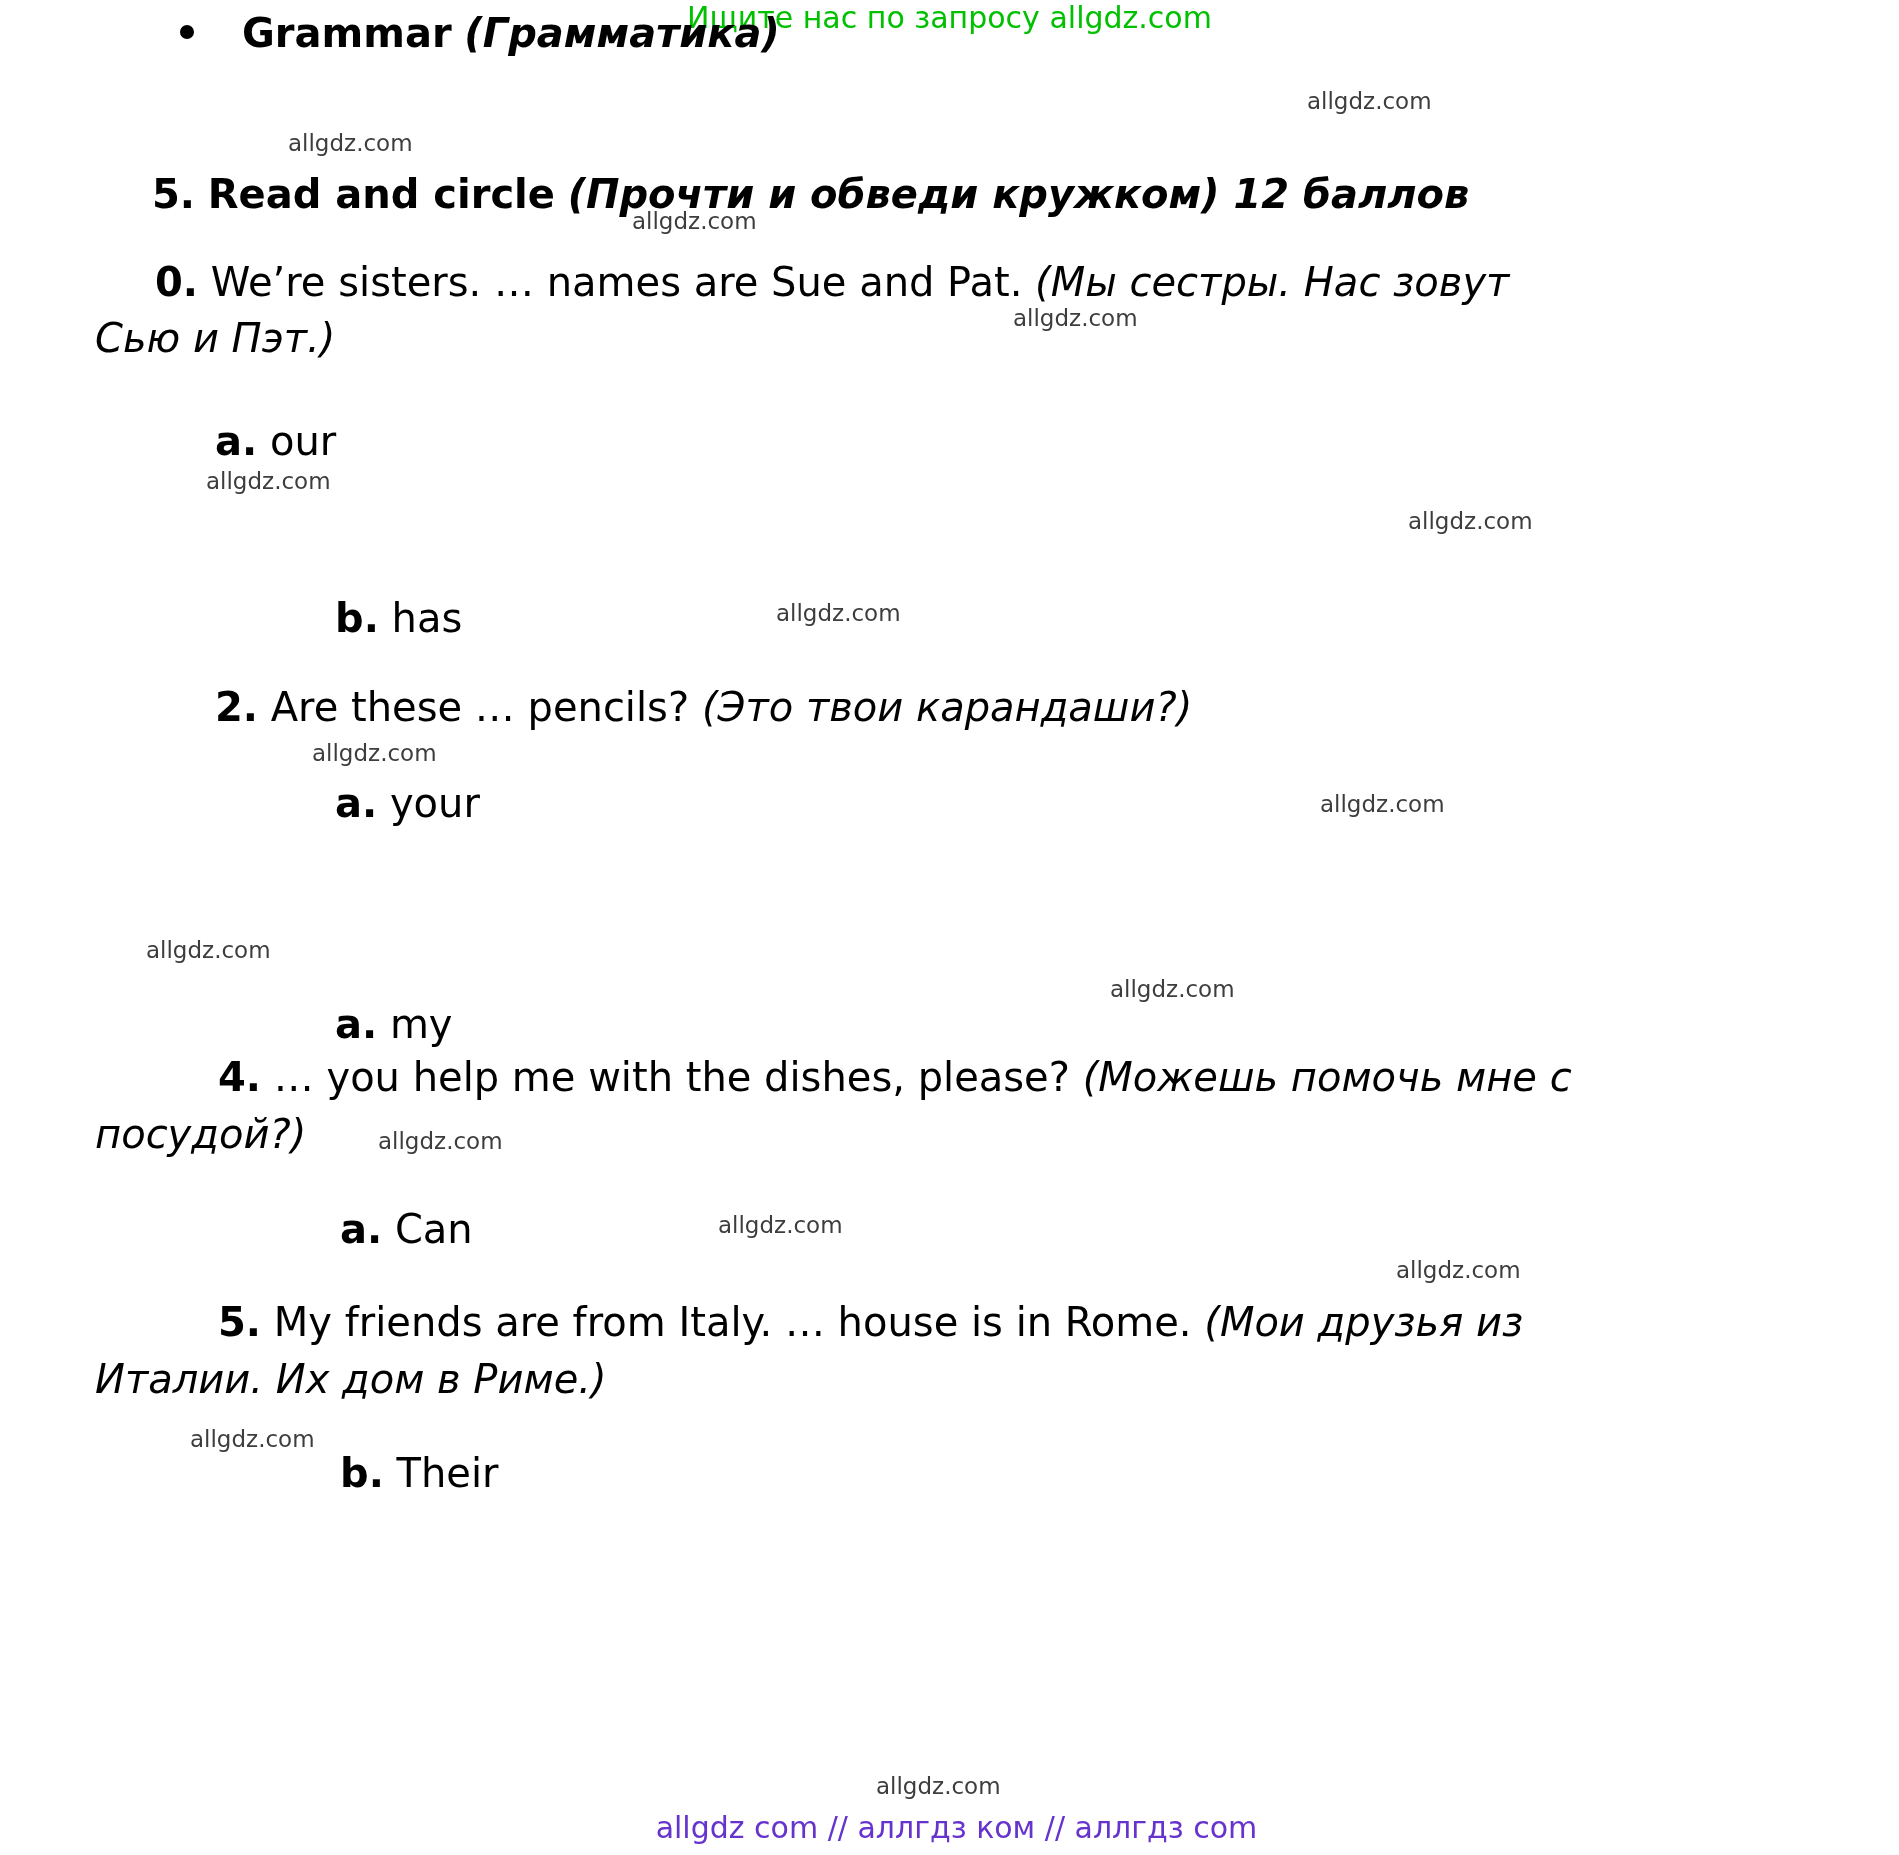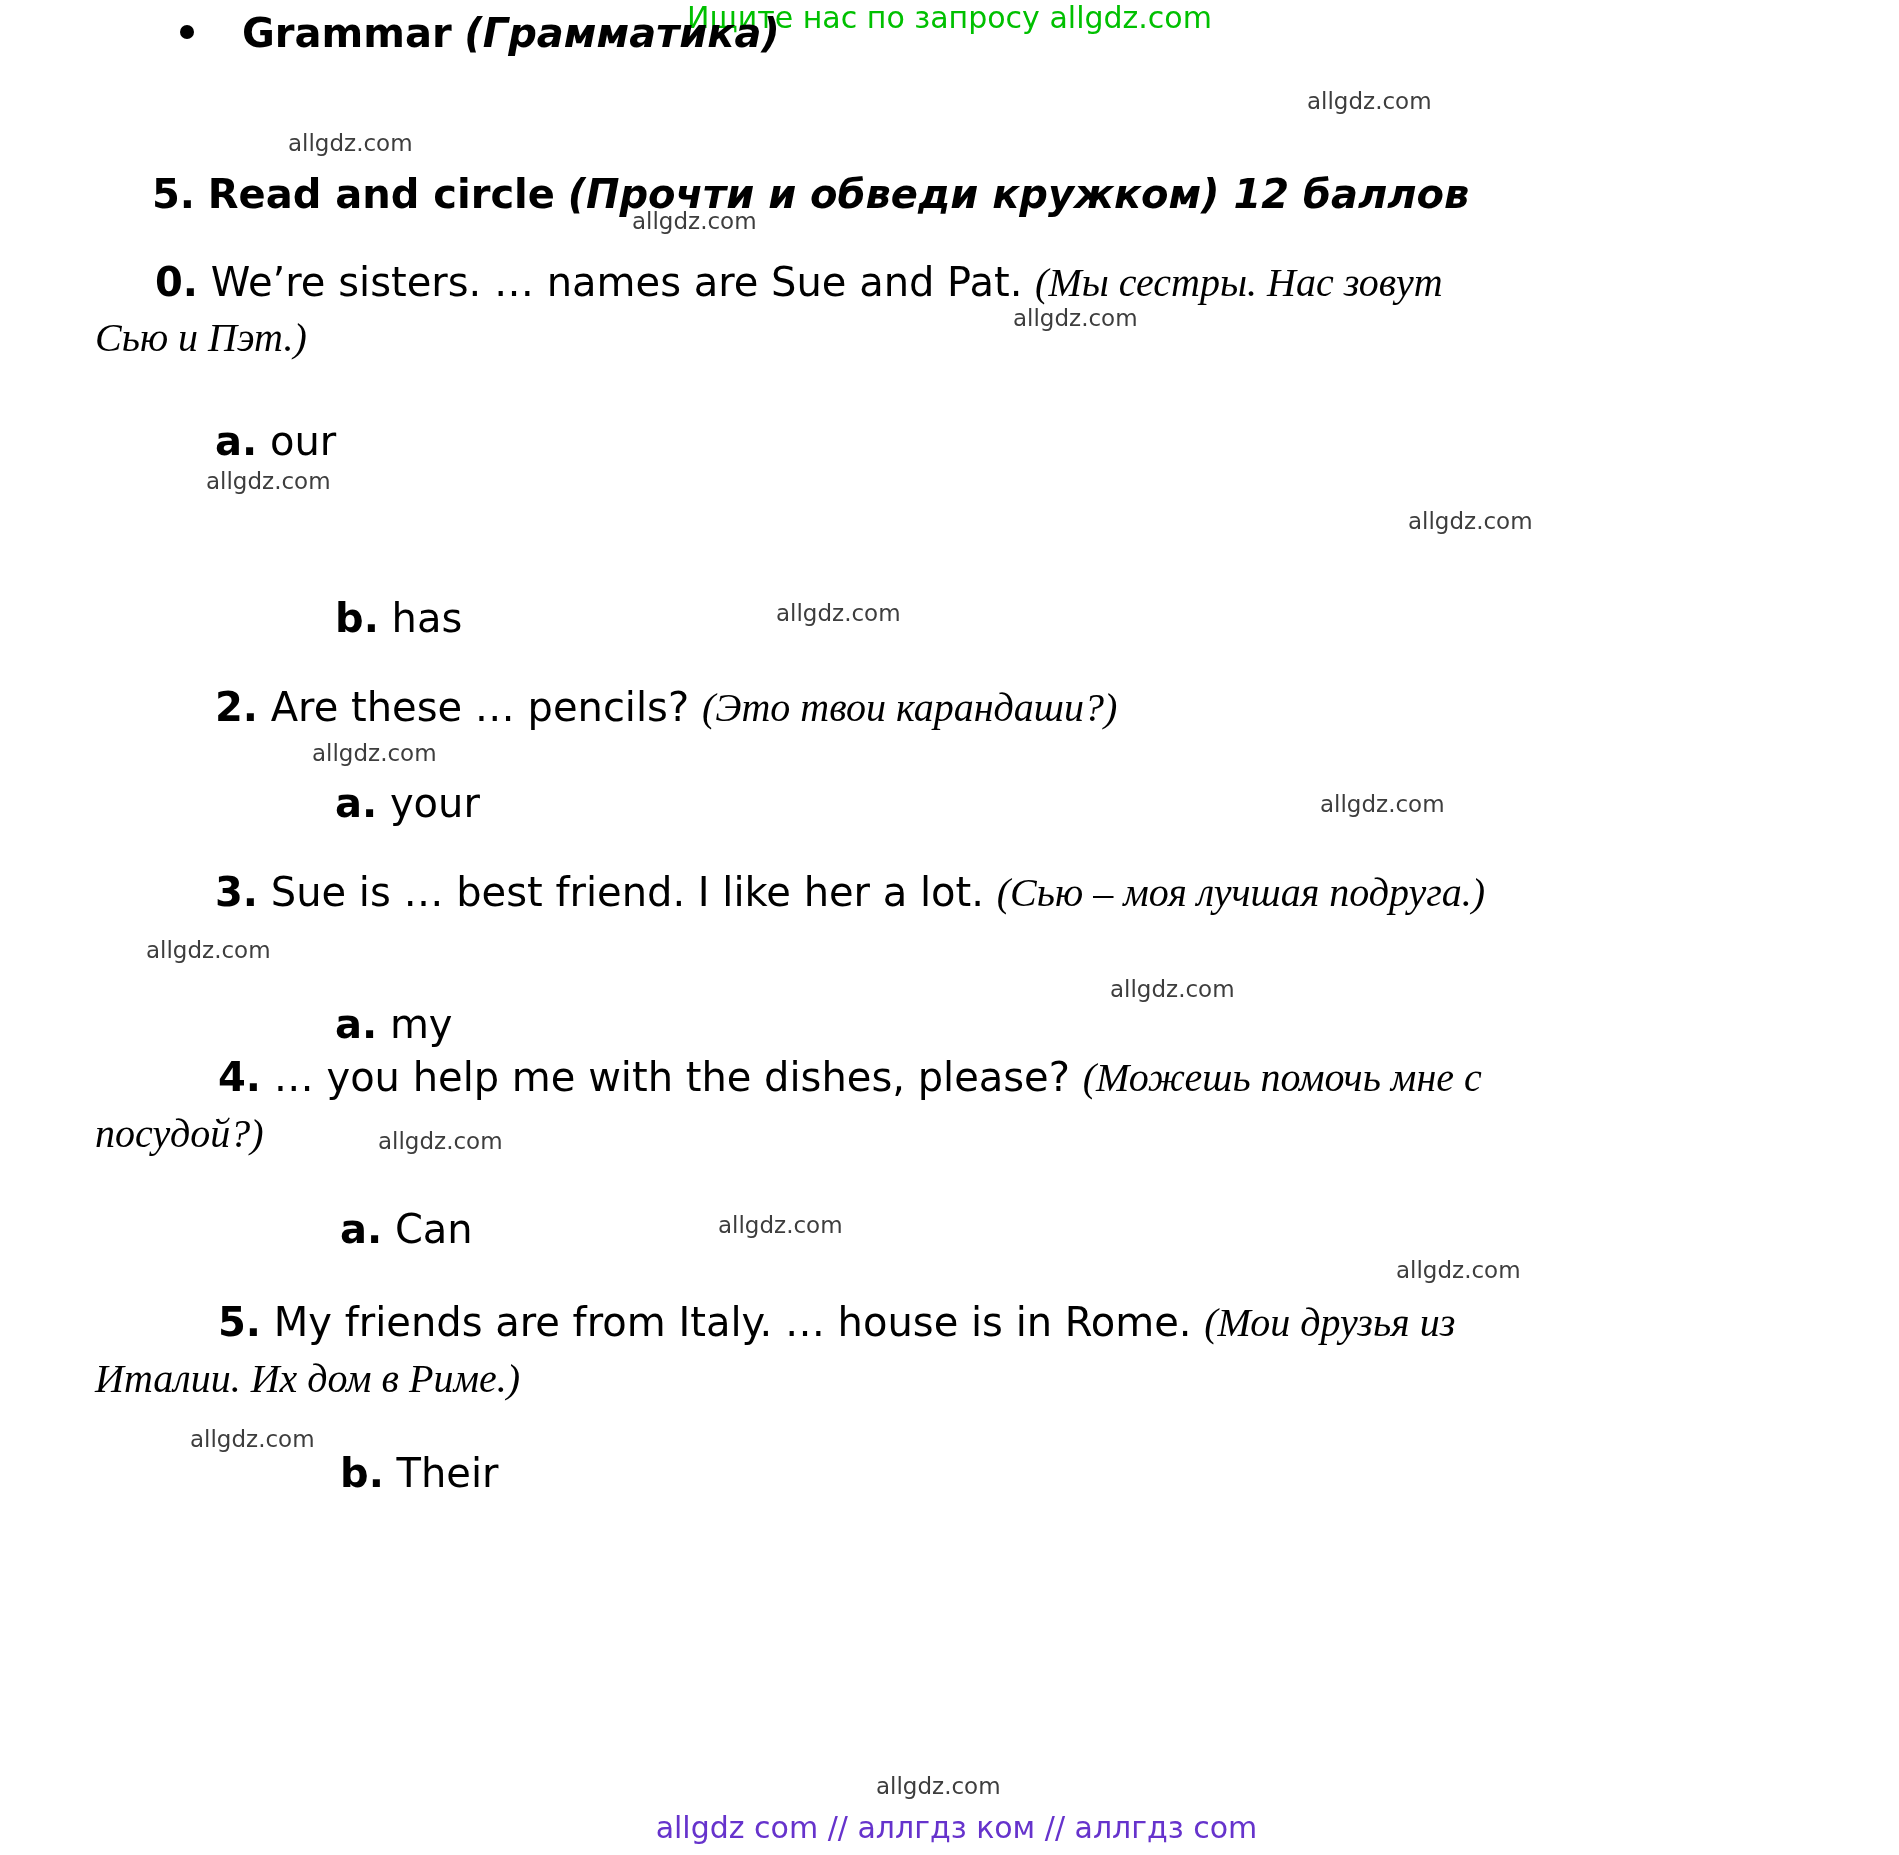--- a/index.html
+++ b/index.html
@@ -79,21 +79,20 @@
   }
   .ital {
     font-style: italic;
     font-weight: bold;
   }
   .q-num {
     font-weight: bold;
   }
   .q-ru {
     font-style: italic;
-    font-family: Liberation Serif, serif;
   }
   .opt {
     position: absolute;
     white-space: nowrap;
     font-size: 40px;
   }
   .opt .lt {
     font-weight: bold;
   }
 </style>
@@ -144,23 +143,20 @@
   </div>
 
   <div class="line" style="left:215px; top:683px;">
     <span class="q-num">2.</span><span>&nbsp;</span><span>Are these … pencils?</span><span>&nbsp;</span><span class="q-ru">(Это твои карандаши?)</span>
   </div>
 
   <div class="opt" style="left:335px; top:780px;">
     <span class="lt">a.</span><span>&nbsp;</span><span>your</span>
   </div>
 
-  <div class="line" style="left:215px; top:868px;">
-    <span class="q-num">3.</span><span>&nbsp;</span><span>Sue is … best friend. I like her a lot.</span><span>&nbsp;</span><span class="q-ru">(Сью – моя лучшая подруга.)</span>
-  </div>
 
   <div class="opt" style="left:335px; top:965px;margin-top:36px;">
     <span class="lt">a.</span><span>&nbsp;</span><span>my</span>
   </div>
 
   <div class="line" style="left:218px; top:1053px;">
     <span class="q-num">4.</span><span>&nbsp;</span><span>… you help me with the dishes, please?</span><span>&nbsp;</span><span class="q-ru">(Можешь помочь мне с</span>
   </div>
   <div class="line q-ru" style="left:95px; top:1110px;">посудой?)</div>
 

